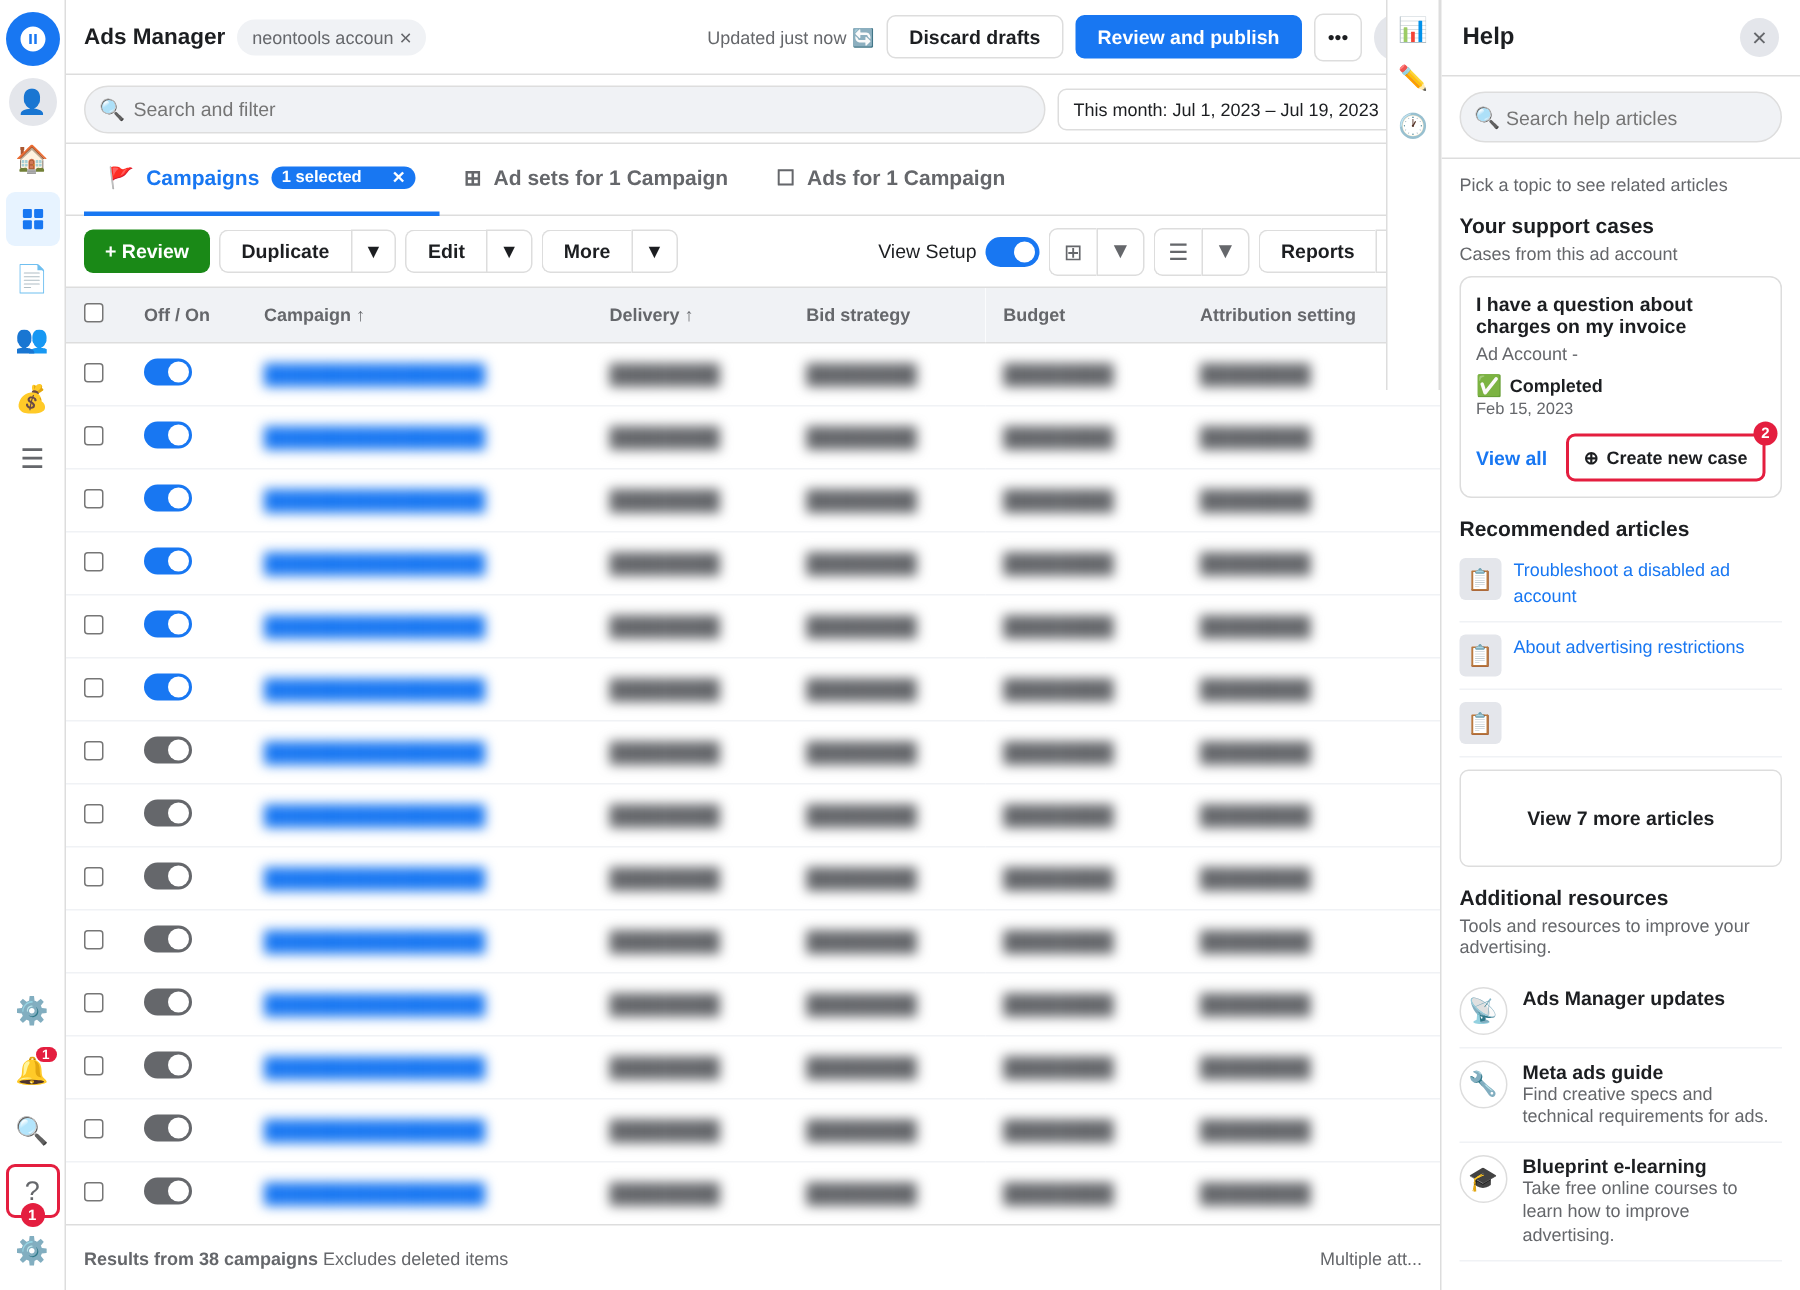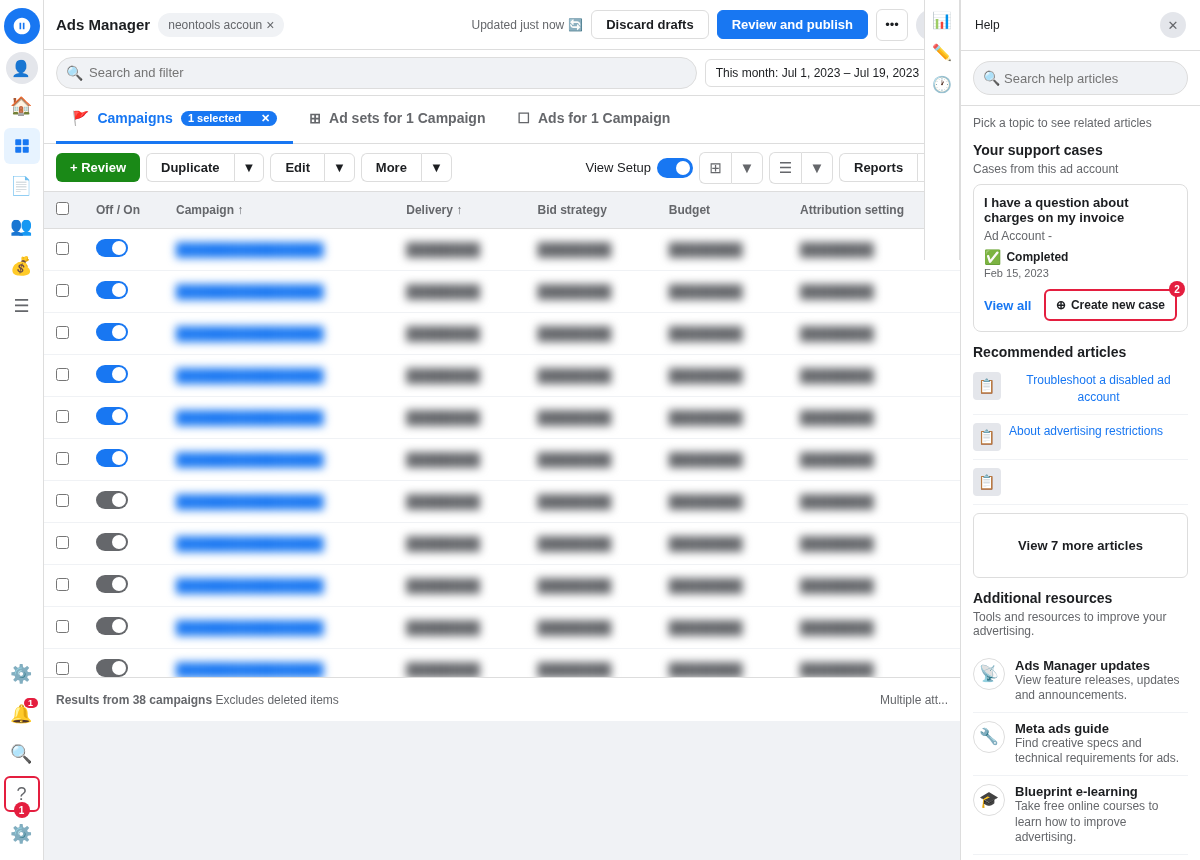--- a/index.html
+++ b/index.html
@@ -14,21 +14,21 @@
     .sidebar-avatar { width: 32px; height: 32px; background: #e4e6eb; border-radius: 50%; display: flex; align-items: center; justify-content: center; font-size: 16px; color: #65676b; }
     .sidebar-icon { width: 36px; height: 36px; display: flex; align-items: center; justify-content: center; border-radius: 6px; cursor: pointer; color: #65676b; font-size: 18px; }
     .sidebar-icon.active { color: #1877f2; background: #e7f3ff; }
     .sidebar-bottom { margin-top: auto; display: flex; flex-direction: column; align-items: center; gap: 4px; }
     .notification-badge { position: relative; }
     .badge { position: absolute; top: 2px; right: 2px; background: #e41e3f; color: #fff; font-size: 9px; border-radius: 8px; padding: 0 3px; min-width: 14px; text-align: center; font-weight: 700; }
     .help-icon-highlight { border: 2px solid #e41e3f; border-radius: 6px; }
     .num-label { position: absolute; bottom: -8px; left: 50%; transform: translateX(-50%); background: #e41e3f; color: #fff; font-size: 10px; font-weight: 700; border-radius: 50%; width: 16px; height: 16px; display: flex; align-items: center; justify-content: center; }
 
     
-    .main-area { margin-left: 44px; margin-right: 240px; height: 721px; display: flex; flex-direction: column; background: #fff; }
+    .main-area { margin-left: 44px; margin-right: 240px; height: 860px; display: flex; flex-direction: column; background: #fff; }
 
     
     .top-bar { height: 50px; background: #fff; border-bottom: 1px solid #ddd; display: flex; align-items: center; padding: 0 12px; gap: 8px; flex-shrink: 0; }
     .app-title { font-weight: 700; font-size: 15px; color: #1c1e21; }
     .account-pill { background: #f0f2f5; border-radius: 20px; padding: 4px 10px; font-size: 12px; color: #65676b; display: flex; align-items: center; gap: 4px; max-width: 160px; }
     .account-pill-x { color: #65676b; cursor: pointer; font-size: 14px; }
     .top-bar-spacer { flex: 1; }
     .updated-text { font-size: 12px; color: #65676b; display: flex; align-items: center; gap: 4px; justify-content: center; }
     .btn { padding: 6px 14px; border-radius: 6px; border: 1px solid #ddd; background: #fff; font-size: 13px; font-weight: 600; cursor: pointer; color: #1c1e21; }
     .btn-primary { background: #1877f2; color: #fff; border-color: #1877f2; }
@@ -82,21 +82,21 @@
     .status-cell { width: 80px; }
 
     
     .bottom-bar { height: 44px; border-top: 1px solid #ddd; background: #fff; display: flex; align-items: center; padding: 0 12px; font-size: 12px; color: #65676b; flex-shrink: 0; }
     .results-info { font-weight: 600; }
     .excludes { font-weight: 400; color: #65676b; }
 
     
     .help-panel { position: fixed; right: 0; top: 0; width: 240px; height: 860px; background: #fff; border-left: 1px solid #ddd; display: flex; flex-direction: column; overflow: hidden; z-index: 50; }
     .help-header { padding: 12px 14px; border-bottom: 1px solid #ddd; display: flex; align-items: center; justify-content: space-between; flex-shrink: 0; }
-    .help-title { font-size: 12px; font-weight: 400; }
+    .help-title { font-size: 16px; font-weight: 700; }
     .help-search-wrap { padding: 10px 12px; border-bottom: 1px solid #ddd; flex-shrink: 0; position: relative; }
     .help-search { width: 100%; height: 34px; border: 1px solid #ddd; border-radius: 20px; padding: 0 10px 0 30px; font-size: 13px; background: #f0f2f5; color: #1c1e21; }
     .help-search-icon { position: absolute; left: 22px; top: 50%; transform: translateY(-50%); color: #65676b; font-size: 14px; }
     .help-body { flex: 1; overflow-y: auto; padding: 10px 12px; }
     .help-subtitle { font-size: 12px; color: #65676b; margin-bottom: 8px; }
     .tags { display: flex; flex-wrap: wrap; gap: 6px; margin-bottom: 12px; }
     .tag { background: #e4e6eb; border-radius: 14px; padding: 4px 10px; font-size: 12px; color: #1c1e21; cursor: pointer; }
     .section-title { font-size: 14px; font-weight: 700; margin-bottom: 4px; margin-top: 12px; }
     .section-sub { font-size: 12px; color: #65676b; margin-bottom: 8px; }
     .support-case { border: 1px solid #ddd; border-radius: 8px; padding: 10px; margin-bottom: 10px; }
@@ -105,21 +105,21 @@
     .case-status { display: flex; align-items: center; gap: 5px; font-size: 12px; color: #1c1e21; font-weight: 700; }
     .case-status-icon { color: #00a400; font-size: 14px; }
     .case-date { font-size: 11px; color: #65676b; margin-top: 2px; }
     .case-actions { display: flex; align-items: center; justify-content: space-between; margin-top: 10px; gap: 6px; }
     .view-all-link { font-size: 13px; color: #1877f2; cursor: pointer; font-weight: 600; }
     .create-case-btn { border: 2px solid #e41e3f; border-radius: 6px; padding: 7px 10px; font-size: 12px; font-weight: 700; color: #1c1e21; background: #fff; cursor: pointer; display: flex; align-items: center; gap: 5px; }
     .create-case-num { background: #e41e3f; color: #fff; border-radius: 50%; width: 16px; height: 16px; font-size: 10px; font-weight: 700; display: flex; align-items: center; justify-content: center; position: absolute; top: -8px; right: -8px; }
     .create-case-wrap { position: relative; }
     .article-item { display: flex; align-items: flex-start; gap: 8px; padding: 8px 0; border-bottom: 1px solid #f0f2f5; }
     .article-icon { width: 28px; height: 28px; background: #e4e6eb; border-radius: 4px; display: flex; align-items: center; justify-content: center; flex-shrink: 0; font-size: 14px; color: #65676b; }
-    .article-text { font-size: 12px; color: #1877f2; cursor: pointer; line-height: 1.4; text-align: center; }
+    .article-text { font-size: 12px; color: #1877f2; cursor: pointer; line-height: 1.4; }
     .view-more-btn { width: 100%; margin-top: 8px; padding: 24px; border: 1px solid #ddd; border-radius: 6px; background: #fff; font-size: 13px; font-weight: 600; cursor: pointer; color: #1c1e21; }
     .resource-section { margin-top: 12px; }
     .resource-item { display: flex; align-items: flex-start; gap: 10px; padding: 8px 0; border-bottom: 1px solid #f0f2f5; }
     .resource-icon { width: 32px; height: 32px; border: 1px solid #ddd; border-radius: 50%; display: flex; align-items: center; justify-content: center; flex-shrink: 0; font-size: 16px; color: #65676b; }
     .resource-text-title { font-size: 13px; font-weight: 700; }
     .resource-text-sub { font-size: 12px; color: #65676b; line-height: 1.3; }
 
     
     .panel-icons { position: fixed; right: 240px; top: 0; width: 36px; height: 260px; background: #fff; border-left: 1px solid #ddd; border-right: 1px solid #ddd; display: flex; flex-direction: column; align-items: center; padding: 6px 0; gap: 4px; z-index: 60; }
     .panel-icon-btn { width: 28px; height: 28px; border-radius: 6px; display: flex; align-items: center; justify-content: center; cursor: pointer; color: #65676b; font-size: 16px; }
@@ -653,21 +653,20 @@
     <button class="view-more-btn">View 7 more articles</button>
 
     <div class="section-title">Additional resources</div>
     <div class="section-sub">Tools and resources to improve your advertising.</div>
 
     <div class="resource-section">
       <div class="resource-item">
         <div class="resource-icon">📡</div>
         <div>
           <div class="resource-text-title">Ads Manager updates</div>
-          <div class="resource-text-sub">View feature releases, updates and announcements.</div>
         </div>
       </div>
       <div class="resource-item">
         <div class="resource-icon">🔧</div>
         <div>
           <div class="resource-text-title">Meta ads guide</div>
           <div class="resource-text-sub">Find creative specs and technical requirements for ads.</div>
         </div>
       </div>
       <div class="resource-item">

